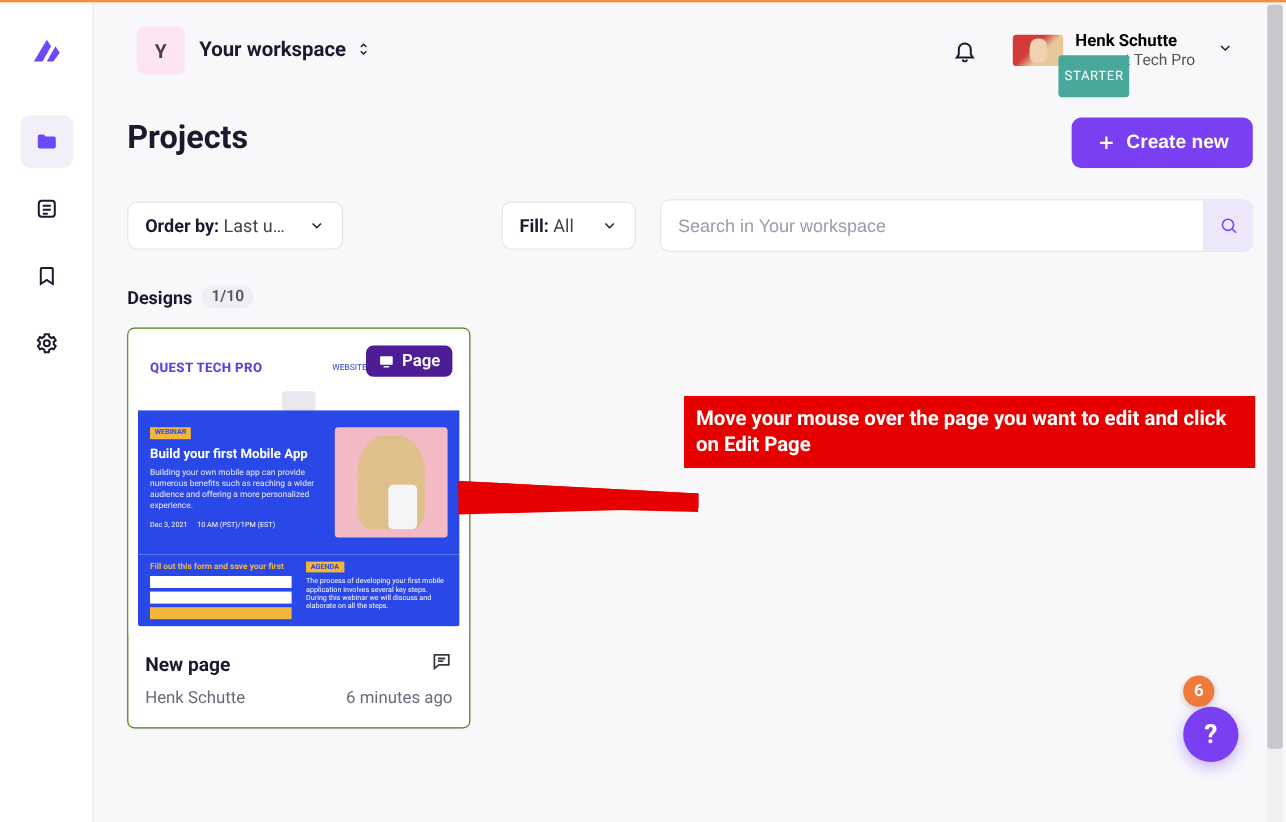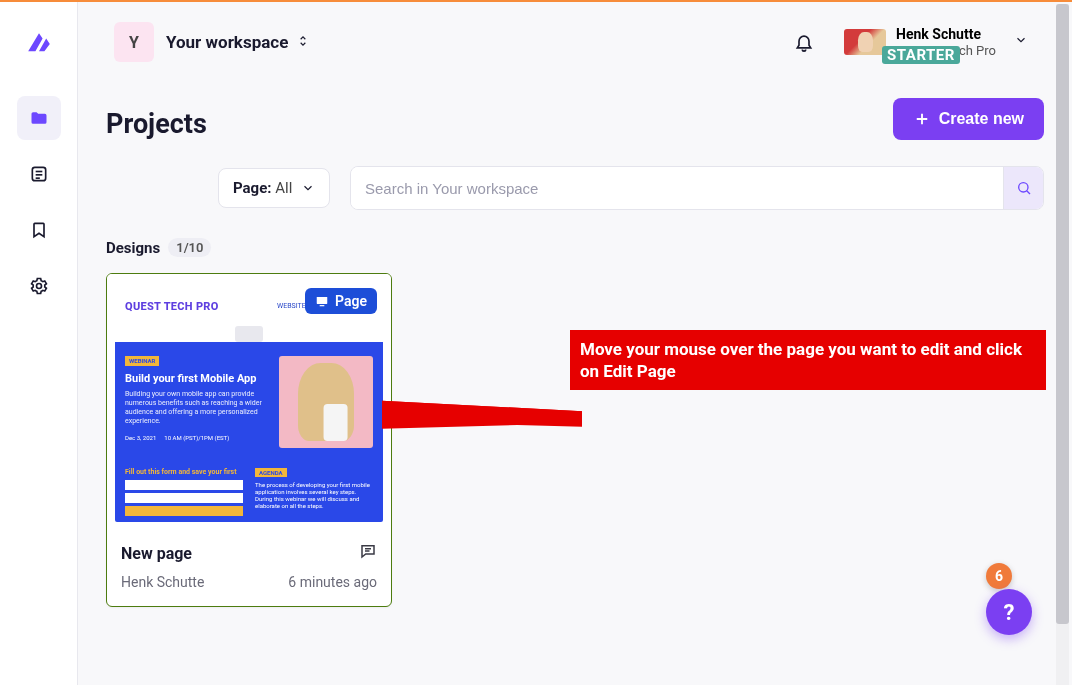--- a/index.html
+++ b/index.html
@@ -78,28 +78,28 @@
   }
   .avatar::after{
     content:""; position:absolute; left:32%; top:10%; width:36%; height:80%;
     background:#f0d2b3; border-radius:40% 40% 30% 30%;
   }
   .user-text { display:flex; flex-direction:column; line-height:1.2; }
   .user-name { font-weight:700; font-size:14px; }
   .starter-badge {
     position:absolute;
     left:38px; top:20px;
-    background:#4aa89a; color:#fff; font-size:15px; font-weight:700;
-    padding:0 5px; border-radius:3px; letter-spacing:.5px;
+    background:#4aa89a; color:#fff; font-size:11px; font-weight:400;
+    padding:11px 5px; border-radius:3px; letter-spacing:.5px;
   }
   .user-sub { font-size:13px; color:#555; padding-left:28px;}
   .user-caret { margin-left:8px; }
 
   .content { padding: 36px 28px 0 28px; flex:1; overflow:auto; }
-  .heading-row { display:flex; align-items:flex-end; justify-content:space-between; margin-bottom: 26px; }
+  .heading-row { display:flex; align-items:flex-start; justify-content:space-between; margin-bottom: 26px; }
   h1 { font-size: 27px; font-weight:700; color:#1a1a2e; }
   .create-btn {
     background:#7b3ff2; color:#fff; border:none; border-radius:8px;
     padding: 12px 20px; font-size:16px; font-weight:600;
     display:flex; align-items:center; gap:8px; cursor:pointer;
   }
   .create-btn svg{width:18px;height:18px;}
 
   .filter-row { display:flex; align-items:center; gap:20px; margin-bottom: 28px; }
   .pill {
@@ -167,21 +167,21 @@
   .thumb-form{
     height:66px; background:#2a48e8; padding:6px 10px; display:flex; gap:12px; color:#fff; font-size:6px;
   }
   .form-left{flex:1;}
   .form-title{color:#f2b63a;font-weight:700;margin-bottom:4px;font-size:7px;}
   .form-input{height:10px;background:#fff;margin-bottom:3px;}
   .form-btn{height:10px;background:#f2b63a;}
   .form-right{flex:1;}
   .form-right .hero-badge{margin-bottom:4px;}
   .thumb-tag{
-    position:absolute; top:14px; right:14px; background:#1d4ed8; color:#fff;
+    position:absolute; top:14px; right:14px; background:#4c1d95; color:#fff;
     font-size:14px; font-weight:600; padding:5px 10px; border-radius:6px;
     display:flex; align-items:center; gap:6px;
   }
   .card-body{ padding:12px 14px 16px; }
   .card-title-row{display:flex;justify-content:space-between;align-items:center;}
   .card-title{font-weight:700;font-size:16px;color:#1a1a2e;}
   .comment-icon{color:#3a3a45;}
   .card-meta{display:flex;justify-content:space-between;margin-top:10px;font-size:14px;color:#6a6a78;}
 
   
@@ -304,22 +304,29 @@
         <h1>Projects</h1>
         <button class="create-btn">
           <svg viewBox="0 0 24 24" fill="none" stroke="currentColor" stroke-width="2.5">
               <path d="M12 5v14M5 12h14"></path>
             </svg>
           <span>Create new</span>
         </button>
       </div>
 
       <div class="filter-row">
+        <div class="pill order-pill">
+          <span><span class="lbl">Order by:</span>
+          <span class="val">Last u…</span></span>
+          <svg class="chevron" viewBox="0 0 24 24" fill="none" stroke="#1a1a2e" stroke-width="2">
+              <path d="M6 9l6 6 6-6"></path>
+            </svg>
+        </div>
         <div class="pill type-pill">
-          <span><span class="lbl">Page:</span>
+          <span><span class="lbl">Fill:</span>
           <span class="val">All</span></span>
           <svg class="chevron" viewBox="0 0 24 24" fill="none" stroke="#1a1a2e" stroke-width="2">
               <path d="M6 9l6 6 6-6"></path>
             </svg>
         </div>
         <div class="search-wrap">
           <input class="search-input" placeholder="Search in Your workspace" style="">
           <button class="search-btn">
             <svg width="16" height="16" viewBox="0 0 24 24" fill="none" stroke="currentColor" stroke-width="2">
                 <circle cx="11" cy="11" r="7"></circle>

